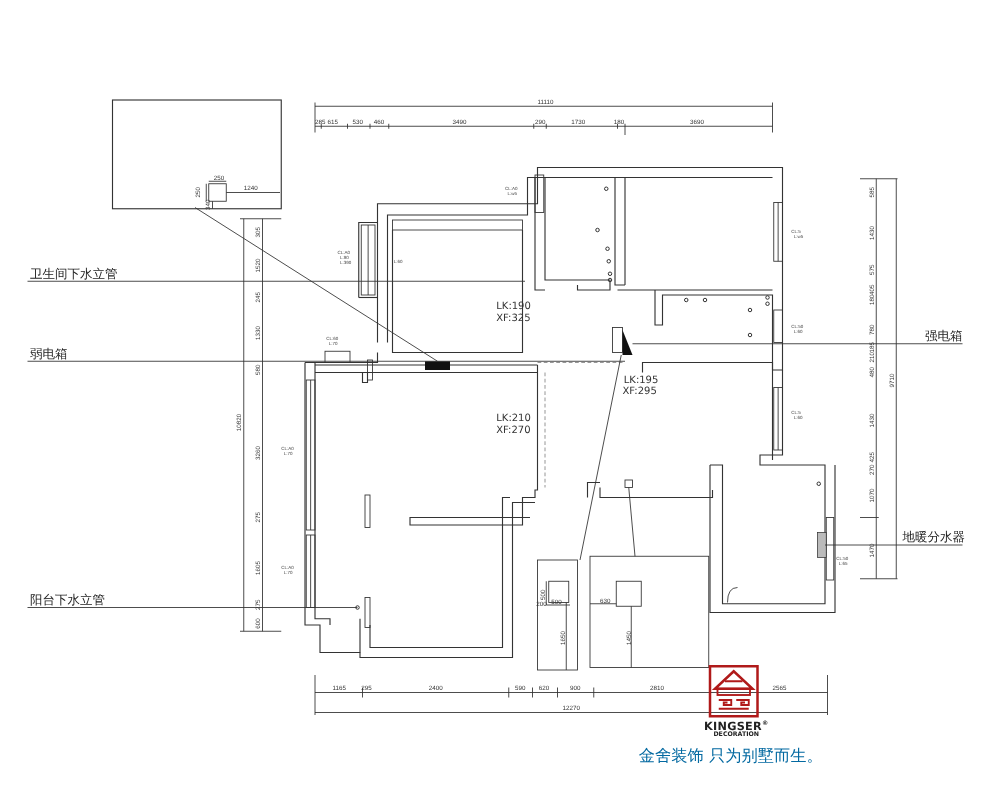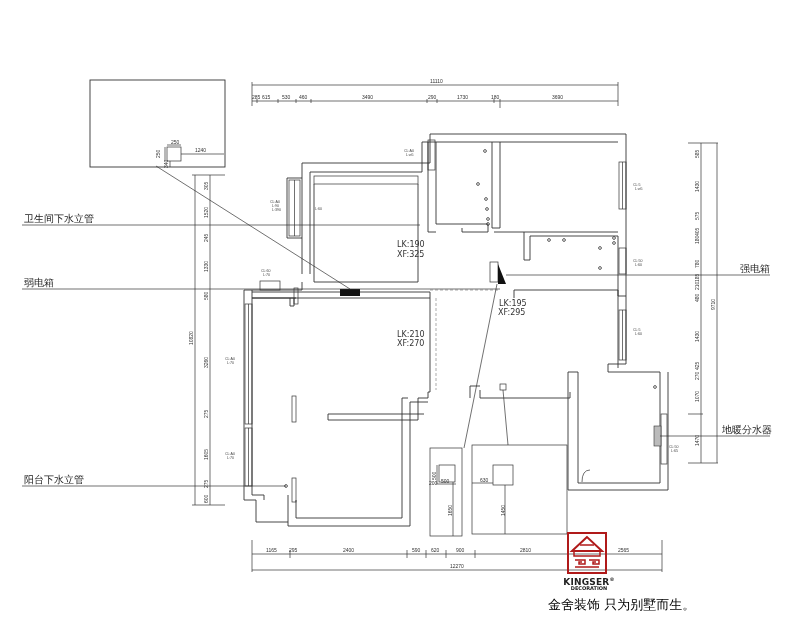--- a/index.html
+++ b/index.html
@@ -8,21 +8,21 @@
   .dim { font-family:"Liberation Sans", sans-serif; font-size:5px; fill:#333; }
   .win { font-family:"Liberation Sans", sans-serif; font-size:3.6px; fill:#444; }
   .lk { font-family:"DejaVu Sans", sans-serif; font-size:8px; fill:#333; }
   .cn { font-family:"DejaVu Serif", serif; font-size:10px; fill:#222; }
   .w { fill:none; stroke:#333; stroke-width:0.9; }
   .ln { fill:none; stroke:#333; stroke-width:0.7; }
   .dash { fill:none; stroke:#888; stroke-width:0.7; stroke-dasharray:3,2; }
   .logo { position:absolute; left:567px; top:532px; width:40px; height:42px; border:2px solid #b01a1a; box-sizing:border-box; }
   .brand { position:absolute; left:562px; top:575px; width:54px; text-align:center; font-family:"DejaVu Sans", sans-serif; font-weight:bold; font-size:9px; color:#222; letter-spacing:0.2px; line-height:9px; }
   .brand-sub { position:absolute; left:562px; top:585px; width:54px; text-align:center; font-family:"DejaVu Sans", sans-serif; font-weight:bold; font-size:5px; color:#222; }
-  .slogan { position:absolute; left:548px; top:596px; font-family:"DejaVu Serif", serif; font-size:13px; color:#000000; white-space:nowrap; }
+  .slogan { position:absolute; left:511px; top:596px; font-family:"DejaVu Serif", serif; font-size:13px; color:#0369a1; white-space:nowrap; }
 </style>
 </head>
 <body>
 
 <svg id="plan" width="800" height="640" viewBox="0 0 800 640" xmlns="http://www.w3.org/2000/svg">
 
   <g>
     <rect x="90" y="80" width="135" height="87" class="w"></rect>
     <rect x="167" y="147" width="14" height="14" class="ln"></rect>
     <line x1="181" y1="154" x2="224" y2="154" class="ln"></line>

